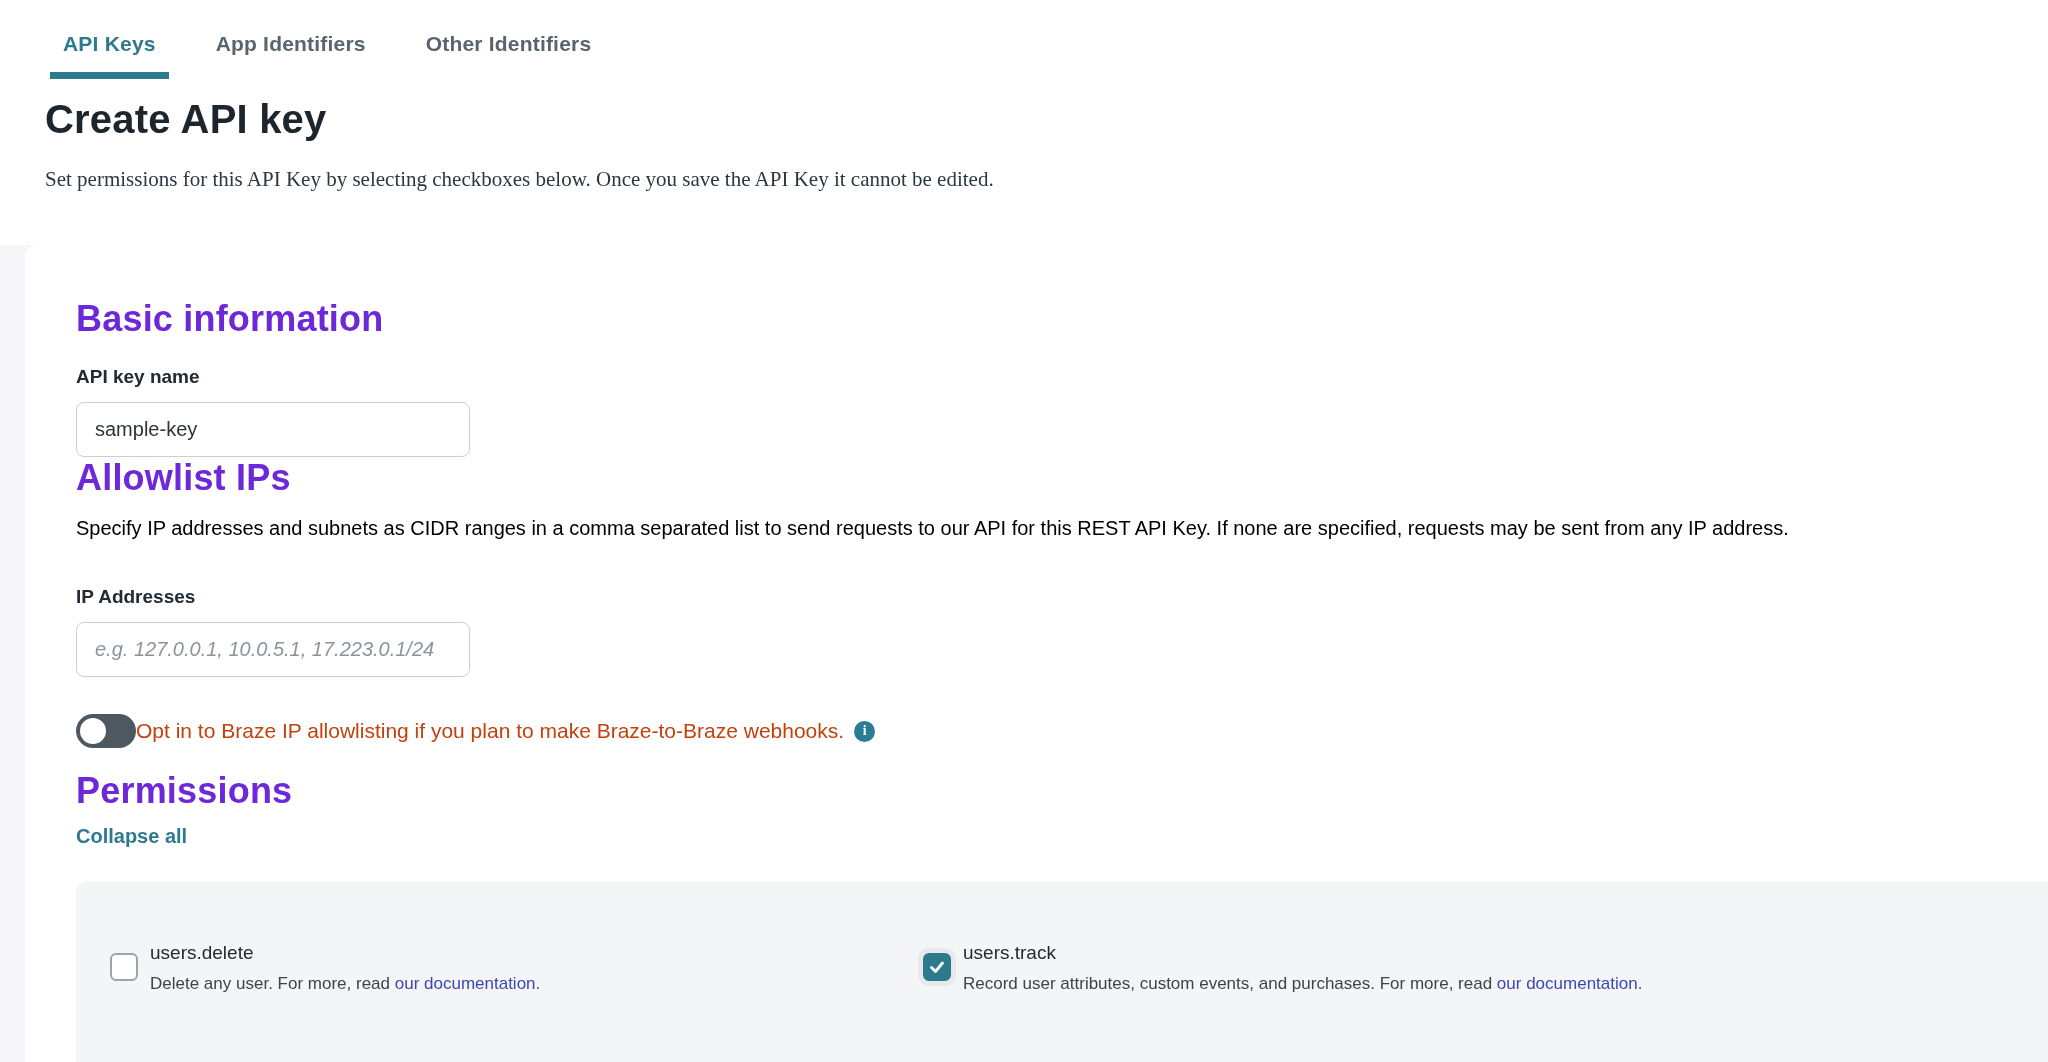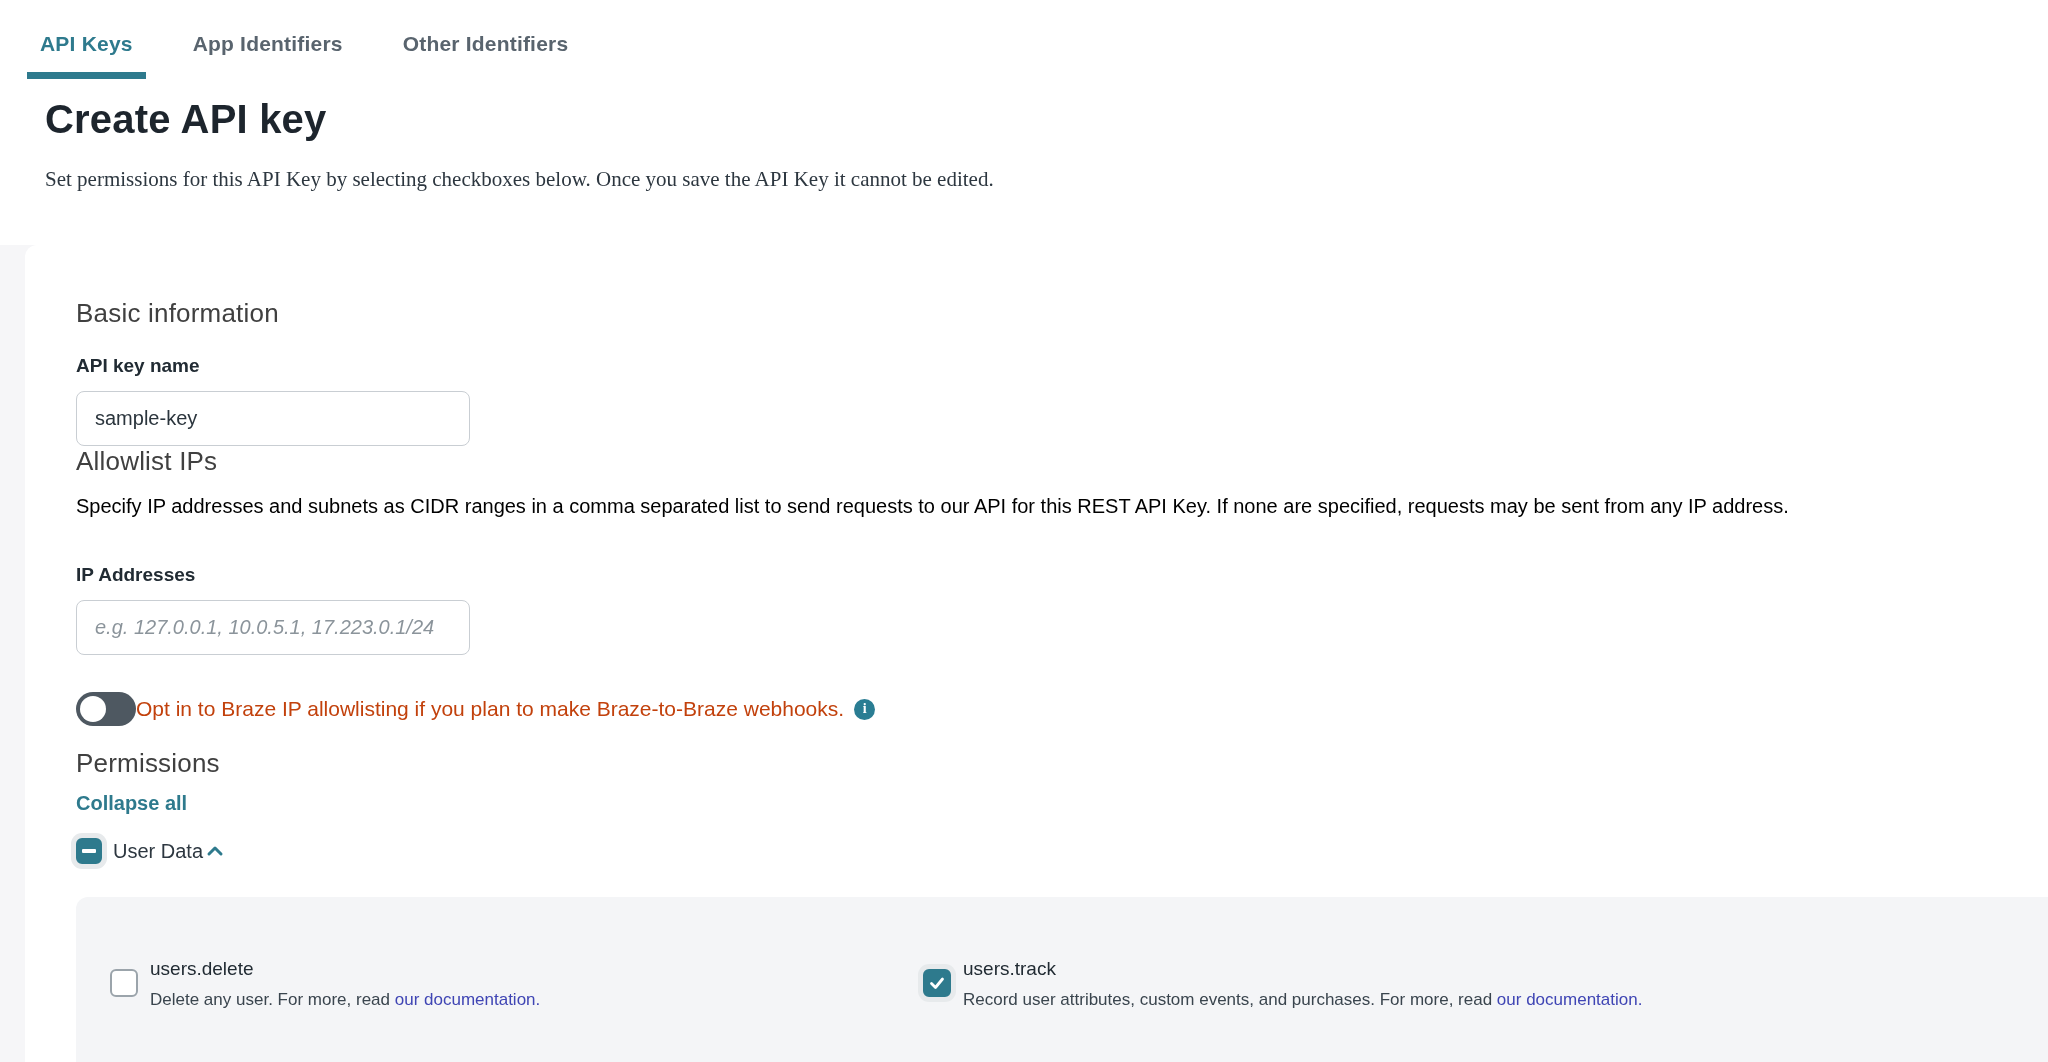--- a/index.html
+++ b/index.html
@@ -5,21 +5,21 @@
   * { margin: 0; padding: 0; box-sizing: border-box; }
   html, body { width: 2048px; height: 1062px; overflow: hidden; }
   body {
     font-family: "Liberation Sans", sans-serif;
     background: #ffffff;
     color: #39444d;
   }
 
   
   .header { height: 240px; background: #ffffff; }
-  .tabs { display: flex; gap: 34px; padding: 30px 0 0 27px; align-items: flex-end; }
+  .tabs { display: flex; gap: 34px; padding: 30px 0 0 27px; align-items: flex-end; margin-left: 23px; }
   .tab {
     font-size: 21px; font-weight: bold; color: #59646e;
     padding: 2px 13px 16px 13px; cursor: pointer; border-bottom: 7px solid transparent;
     letter-spacing: .2px;
   }
   .tab.active { color: #2e7a8d; border-bottom-color: #2e7a8d; }
 
   .page-title {
     margin: 18px 0 0 45px; font-size: 40px; font-weight: bold;
     color: #1d252d; letter-spacing: .2px;
@@ -27,21 +27,21 @@
   .page-subtitle { margin: 25px 0 0 45px; font-size: 21px; color: #2d3740; font-family: Liberation Serif, serif; }
 
   
   .page-body { height: 822px; background: #f6f6f8; }
   .card {
     margin-left: 25px; margin-top: 5px; height: 860px;
     background: #ffffff; border-top-left-radius: 12px;
     padding: 53px 0 0 51px;
   }
 
-  h2.section-heading { font-size: 26px; font-weight: normal; color: #404040; letter-spacing: .2px; }
+  h2.section-heading { font-size: 36px; font-weight: bold; color: #6d28d9; letter-spacing: .2px; }
   .field-label { display: block; font-size: 19px; font-weight: bold; color: #212b33; }
 
   .text-input {
     display: block; width: 394px; height: 55px; margin-top: 14px;
     border: 1px solid #c9ced3; border-radius: 8px; background: #fff;
     font-family: "Liberation Sans", sans-serif; font-size: 20px; color: #2b353d;
     padding: 13px 18px; outline: none;
   }
   .text-input::placeholder { font-style: italic; color: #8b949b; }
 
@@ -130,31 +130,20 @@
       <div class="toggle">
         <div class="knob"></div>
       </div>
       <span class="toggle-label">Opt in to Braze IP allowlisting if you plan to make Braze-to-Braze webhooks.</span>
       <span class="info-icon">i</span>
     </div>
 
     <h2 class="section-heading permissions-heading">Permissions</h2>
     <a class="collapse-all">Collapse all</a>
 
-    <div class="group-row">
-      <div class="checkbox small indeterminate">
-        <div class="minus"></div>
-      </div>
-      <span class="group-label">User Data</span>
-      <span class="chevron-up">
-        <svg width="20" height="20" viewBox="0 0 20 20">
-            <polyline points="4,13 10,7 16,13" fill="none" stroke="#2e7a8d" stroke-width="3" stroke-linecap="round" stroke-linejoin="round"></polyline>
-          </svg>
-      </span>
-    </div>
 
     <div class="perm-panel">
 
       <div class="perm-item">
         <div class="checkbox"></div>
         <div class="perm-text">
           <div class="perm-name">users.delete</div>
           <div class="perm-desc"><span>Delete any user. For more, read </span><a>our documentation.</a></div>
         </div>
       </div>

